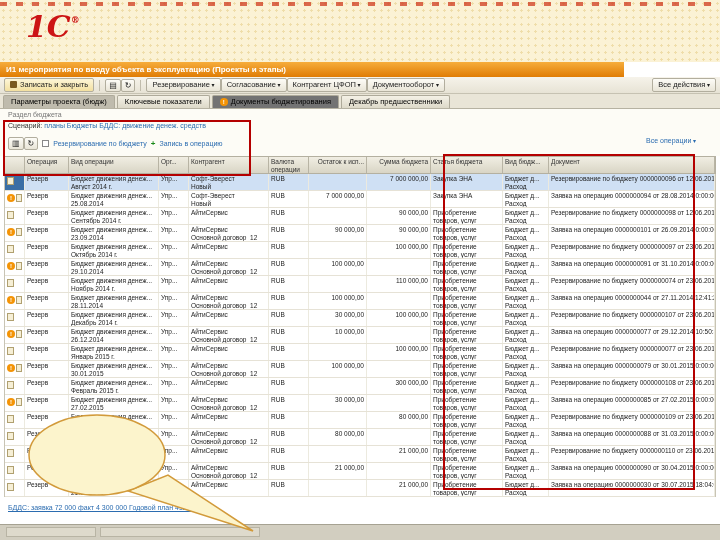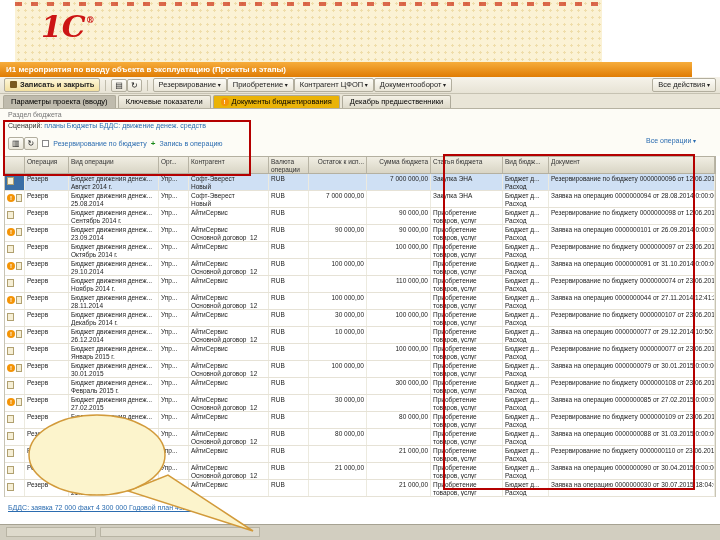--- a/index.html
+++ b/index.html
@@ -1,34 +1,34 @@
 <!DOCTYPE html>
 <html><head>
 <meta charset="utf-8">
 <style>
 *{box-sizing:border-box;margin:0;padding:0}
 html,body{width:720px;height:540px}
 body{position:relative;overflow:hidden;font-family:"Liberation Sans",sans-serif;background:#fff}
-#banner{position:absolute;left:15px;top:0;width:587px;height:62px;background-color:#fbf2d5;background-image:radial-gradient(#efdda9 1px,transparent 1.3px);background-size:7px 7px}
+#banner{position:absolute;left:0;top:0;width:720px;height:62px;background-color:#fbf2d5;background-image:radial-gradient(#efdda9 1px,transparent 1.3px);background-size:7px 7px}
 #topdashes{position:absolute;top:2px;left:0;width:100%;height:4px;background:repeating-linear-gradient(90deg,#cf3a1e 0 7px,transparent 7px 16px);opacity:.75}
 #logo{position:absolute;left:26px;top:12px;font-family:"DejaVu Serif",serif;font-style:italic;font-weight:700;font-size:30px;color:#cc1414;line-height:1}
 #logo sup{font-size:9px;vertical-align:14px}
-#titlebar{position:absolute;left:0;top:62px;width:692px;height:15px;background:linear-gradient(#f6ad3c,#e07c04);color:#fff;font-size:8px;font-weight:700;line-height:15px;padding-left:6px;white-space:nowrap}
+#titlebar{position:absolute;left:0;top:62px;width:624px;height:15px;background:linear-gradient(#f6ad3c,#e07c04);color:#fff;font-size:8px;font-weight:700;line-height:15px;padding-left:6px;white-space:nowrap}
 #toolbar{position:absolute;left:0;top:77px;width:720px;height:17px;background:linear-gradient(#f6f3ea,#e7e3d5);border-bottom:1px solid #c6c2b2;display:flex;align-items:center;padding:0 4px;gap:3px;font-size:7.5px}
 button{font-family:inherit;font-size:7.5px;border:1px solid #b2ae9e;background:linear-gradient(#fdfcf7,#e9e5d7);border-radius:2px;padding:1px 5px;line-height:10px;color:#222;cursor:pointer}
-#save-btn{background:linear-gradient(#fdf6d8,#f3e0a0);font-weight:700}
+#save-btn{background:linear-gradient(#fdf6d8,#f3e0a0);font-weight:400}
 .disk{display:inline-block;width:7px;height:7px;background:#7a5a20;margin-right:3px;vertical-align:-1px;border-radius:1px}
 .icon-btn{padding:1px 3px;font-size:8px;line-height:9px}
 .menu-btn::after{content:" ▾";font-size:6px}
 .sep{width:1px;height:11px;background:#c0bcac;display:inline-block;margin:0 2px}
 .spacer{flex:1}
 #tabs-row{position:absolute;left:0;top:94px;width:720px;height:15px;background:#e9e5d7;border-bottom:1px solid #b6b2a2;display:flex;align-items:flex-end;padding-left:3px;gap:2px;font-size:7.5px}
 .tab{border:1px solid #aeaa9a;border-bottom:none;border-radius:2px 2px 0 0;padding:1px 7px 2px;background:linear-gradient(#f4f1e6,#ddd9c9);display:flex;align-items:center;gap:3px;white-space:nowrap}
 .tab.pressed{background:#bfbbad}
-.tab.active{background:#eab308}
+.tab.active{background:#737373}
 .warn-dot{display:inline-block;flex:0 0 auto;width:8px;height:8px;border-radius:50%;background:#f49406;color:#fff;font-size:6px;font-weight:700;line-height:8px;text-align:center}
 #panel{position:absolute;left:0;top:109px;width:720px;height:47px;background:#fdfcf6;font-size:7px;color:#333}
 #panel-caption{position:absolute;left:8px;top:2px;color:#777}
 #scenario-line{position:absolute;left:8px;top:13px;white-space:nowrap}
 a,.link{color:#2b6cb0;text-decoration:none;cursor:pointer}
 #controls-line{position:absolute;left:8px;top:28px;display:flex;align-items:center;gap:4px}
 .checkbox{display:inline-block;width:7px;height:7px;border:1px solid #888;background:#fff}
 .plus{color:#1a8a1a;font-weight:700;font-size:8px}
 #all-ops{position:absolute;right:24px;top:28px}
 #all-ops::after{content:" ▾";font-size:6px}
@@ -64,28 +64,28 @@
   <div id="logo"><span>1С</span><sup>®</sup></div>
 </div>
 
 <div id="titlebar"><span>И1 мероприятия по вводу объекта в эксплуатацию (Проекты и этапы)</span></div>
 
 <div id="toolbar">
   <button id="save-btn"><span class="disk"></span><span>Записать и закрыть</span></button>
   <span class="sep"></span>
   <span id="tb-icons"><button class="icon-btn">▤</button><button class="icon-btn">↻</button></span>
   <span class="sep"></span>
-  <span id="tb-menus"><button class="menu-btn">Резервирование</button><button class="menu-btn">Приобретение</button><button class="menu-btn">Контрагент ЦФОП</button><button class="menu-btn">Документооборот</button></span>
+  <span id="tb-menus"><button class="menu-btn">Резервирование</button><button class="menu-btn">Согласование</button><button class="menu-btn">Контрагент ЦФОП</button><button class="menu-btn">Документооборот</button></span>
   <span class="spacer"></span>
   <button class="menu-btn">Все действия</button>
 </div>
 
 <div id="tabs-row">
     <div class="tab pressed">
-      <span>Параметры проекта (вводу)</span>
+      <span>Параметры проекта (бюдж)</span>
     </div>
     <div class="tab">
       <span>Ключевые показатели</span>
     </div>
     <div class="tab active">
       <span class="warn-dot">!</span>
       <span>Документы бюджетирования</span>
     </div>
     <div class="tab">
       <span>Декабрь предшественники</span>

